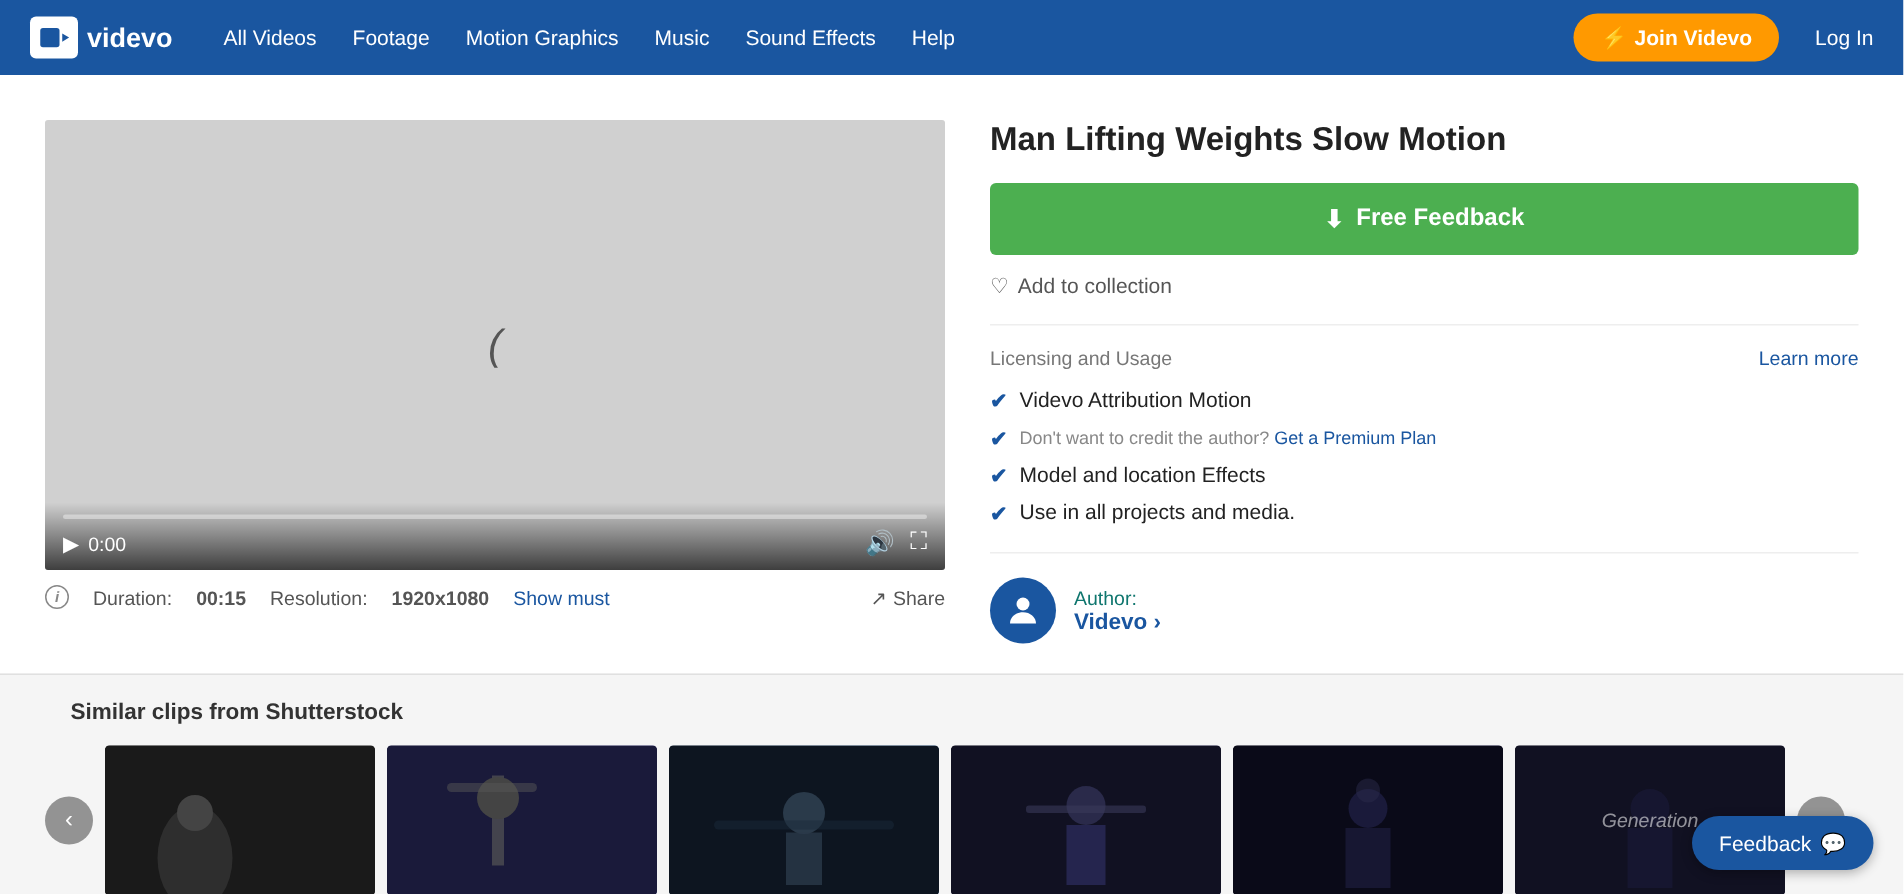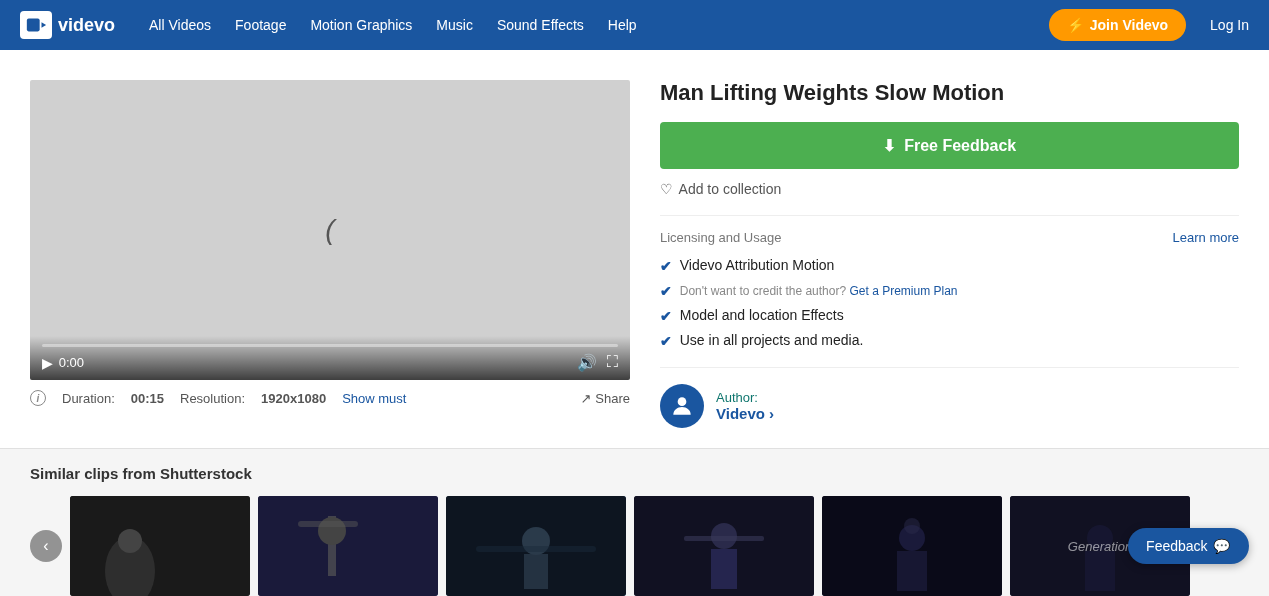--- a/index.html
+++ b/index.html
@@ -289,20 +289,21 @@
     .shutterstock-section {
       background: #f5f5f5;
       padding: 16px 30px;
       border-top: 1px solid #e0e0e0;
     }
     .shutterstock-header {
       display: flex;
       justify-content: space-between;
       align-items: center;
       margin-bottom: 14px;
+      margin-left: 17px;
     }
     .shutterstock-title {
       font-size: 15px;
       font-weight: bold;
       color: #333;
     }
     .shutterstock-promo {
       font-size: 14px;
       color: #333;
     }
@@ -357,21 +358,21 @@
       display: flex;
       align-items: center;
       justify-content: center;
       flex-shrink: 0;
       font-size: 16px;
     }
 
     
     .feedback-btn {
       position: fixed;
-      bottom: 32px;
+      bottom: 16px;
       right: 20px;
       background: #1a56a0;
       color: #fff;
       border: none;
       border-radius: 20px;
       padding: 10px 18px;
       font-size: 14px;
       cursor: pointer;
       display: flex;
       align-items: center;

